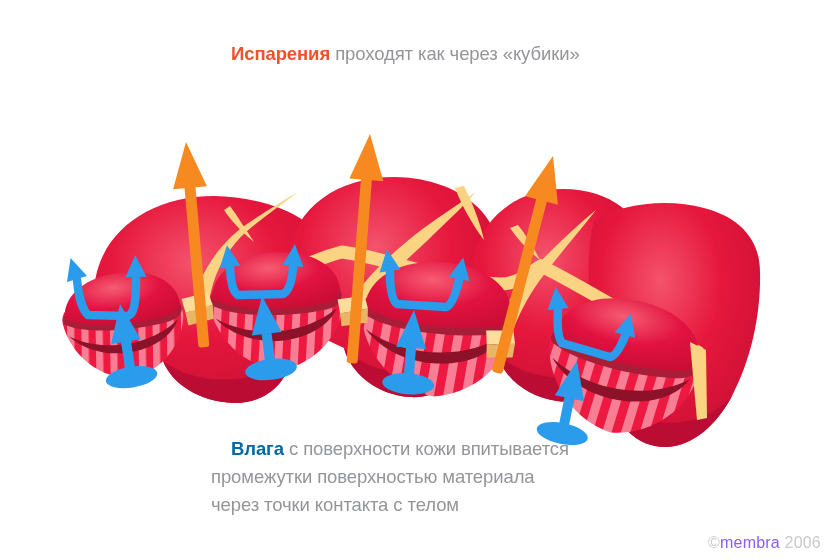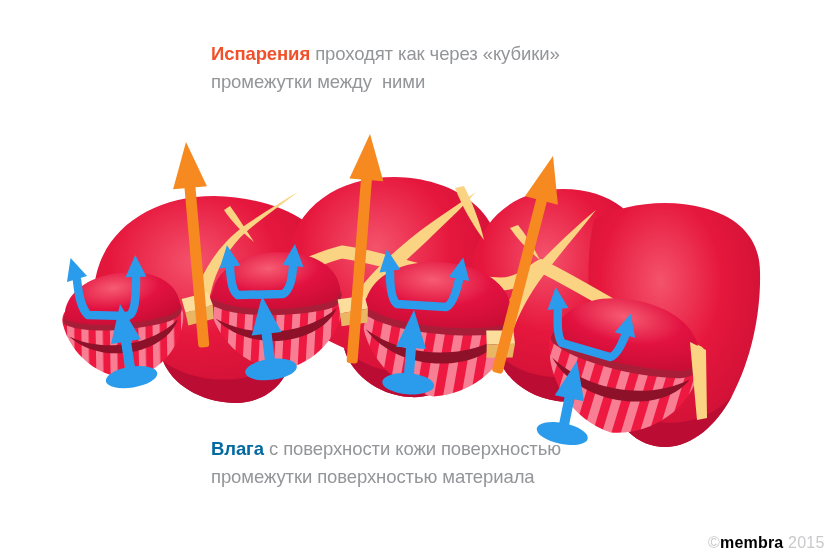--- a/index.html
+++ b/index.html
@@ -2,28 +2,28 @@
 <html><head>
 <meta charset="utf-8">
 <style>
   html,body{margin:0;padding:0;background:#fff;}
   #stage{position:relative;width:840px;height:560px;background:#fff;overflow:hidden;
          font-family:"Liberation Sans",sans-serif;}
   #art{position:absolute;left:0;top:0;}
   .caption{position:absolute;left:211px;width:400px;font-size:18.5px;line-height:28px;
            color:#939598;letter-spacing:-0.1px;}
   .caption span{white-space:pre-wrap;}
-  .caption .lead{font-weight:bold;}
+  .caption .lead{font-weight:bold;margin-left:20px;}
   #cap-vapor{top:40px;}
   #cap-vapor .lead{color:#F0512A;}
   #cap-moisture{top:435px;}
   #cap-moisture .lead{color:#0369a1;}
   #watermark{position:absolute;left:708px;top:534px;font-size:16px;color:#C8C9CB;
              letter-spacing:0.2px;}
-  #watermark .brand{font-weight:bold;color:#000000;margin-top:8px;}
+  #watermark .brand{font-weight:normal;color:#8b5cf6;margin-top:8px;}
   .uline{fill:none;stroke:#2B9BEB;stroke-width:8.5;stroke-linecap:round;stroke-linejoin:round;}
 </style>
 </head>
 <body>
 
 <div id="stage">
 
   <svg id="art" width="840" height="560" viewBox="0 0 840 560">
     <defs>
       <radialGradient id="gBack" cx="42%" cy="32%" r="78%">
@@ -144,23 +144,23 @@
       <g>
         <path class="uline" d="M 558,310 C 557,327 558,338 562,343 L 610,357 C 616,356 621,346 625,336"></path>
         <use href="#uHead" transform="translate(558,309) rotate(-6)"></use>
         <use href="#uHead" transform="translate(625,335) rotate(15)"></use>
       </g>
     </g>
   </svg>
 
   <div class="caption" id="cap-vapor">
     <div><span class="lead">Испарения</span> <span>проходят как через «кубики»</span></div>
-    <div><span>промежутки между  ними</span></div>
   </div>
 
   <div class="caption" id="cap-moisture">
-    <div><span class="lead">Влага</span> <span>с поверхности кожи поверхностью</span></div>
+    <div><span class="lead">Влага</span> <span>с поверхности кожи впитывается</span></div>
     <div><span>промежутки поверхностью материала</span></div>
+    <div><span>через точки контакта с телом</span></div>
   </div>
 
-  <div id="watermark"><span>©</span><span class="brand">membra</span><span> 2015</span></div>
+  <div id="watermark"><span>©</span><span class="brand">membra</span><span> 2006</span></div>
 
 </div>
 
 </body></html>

